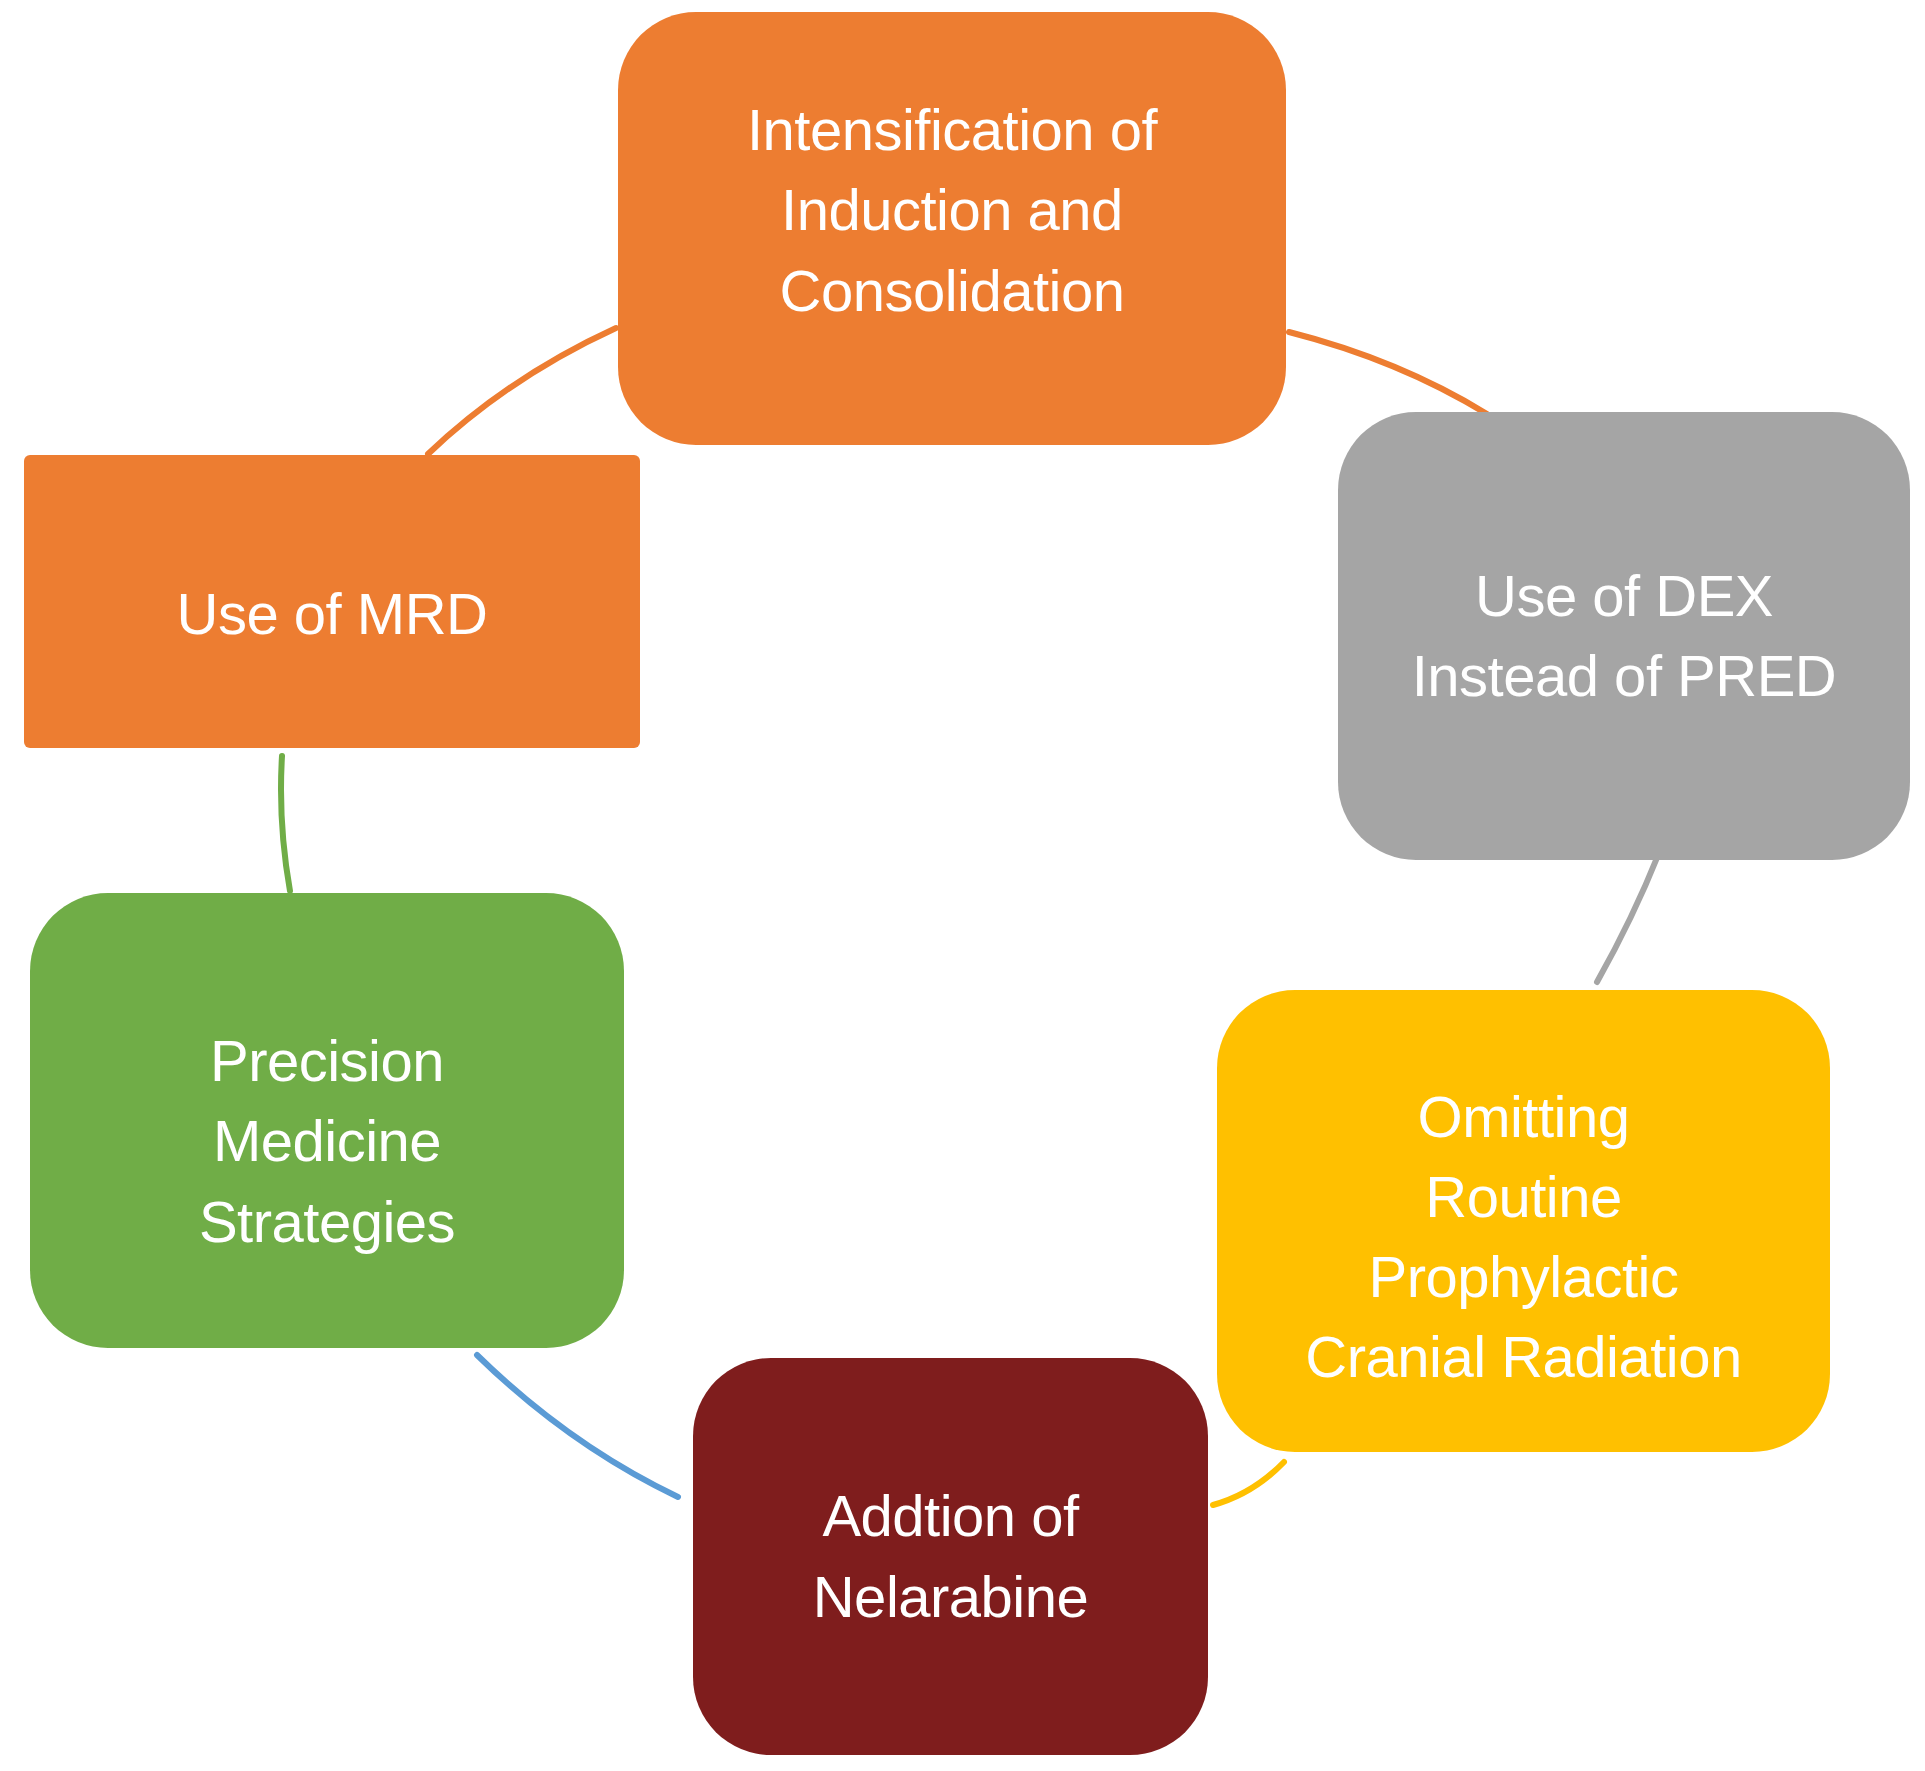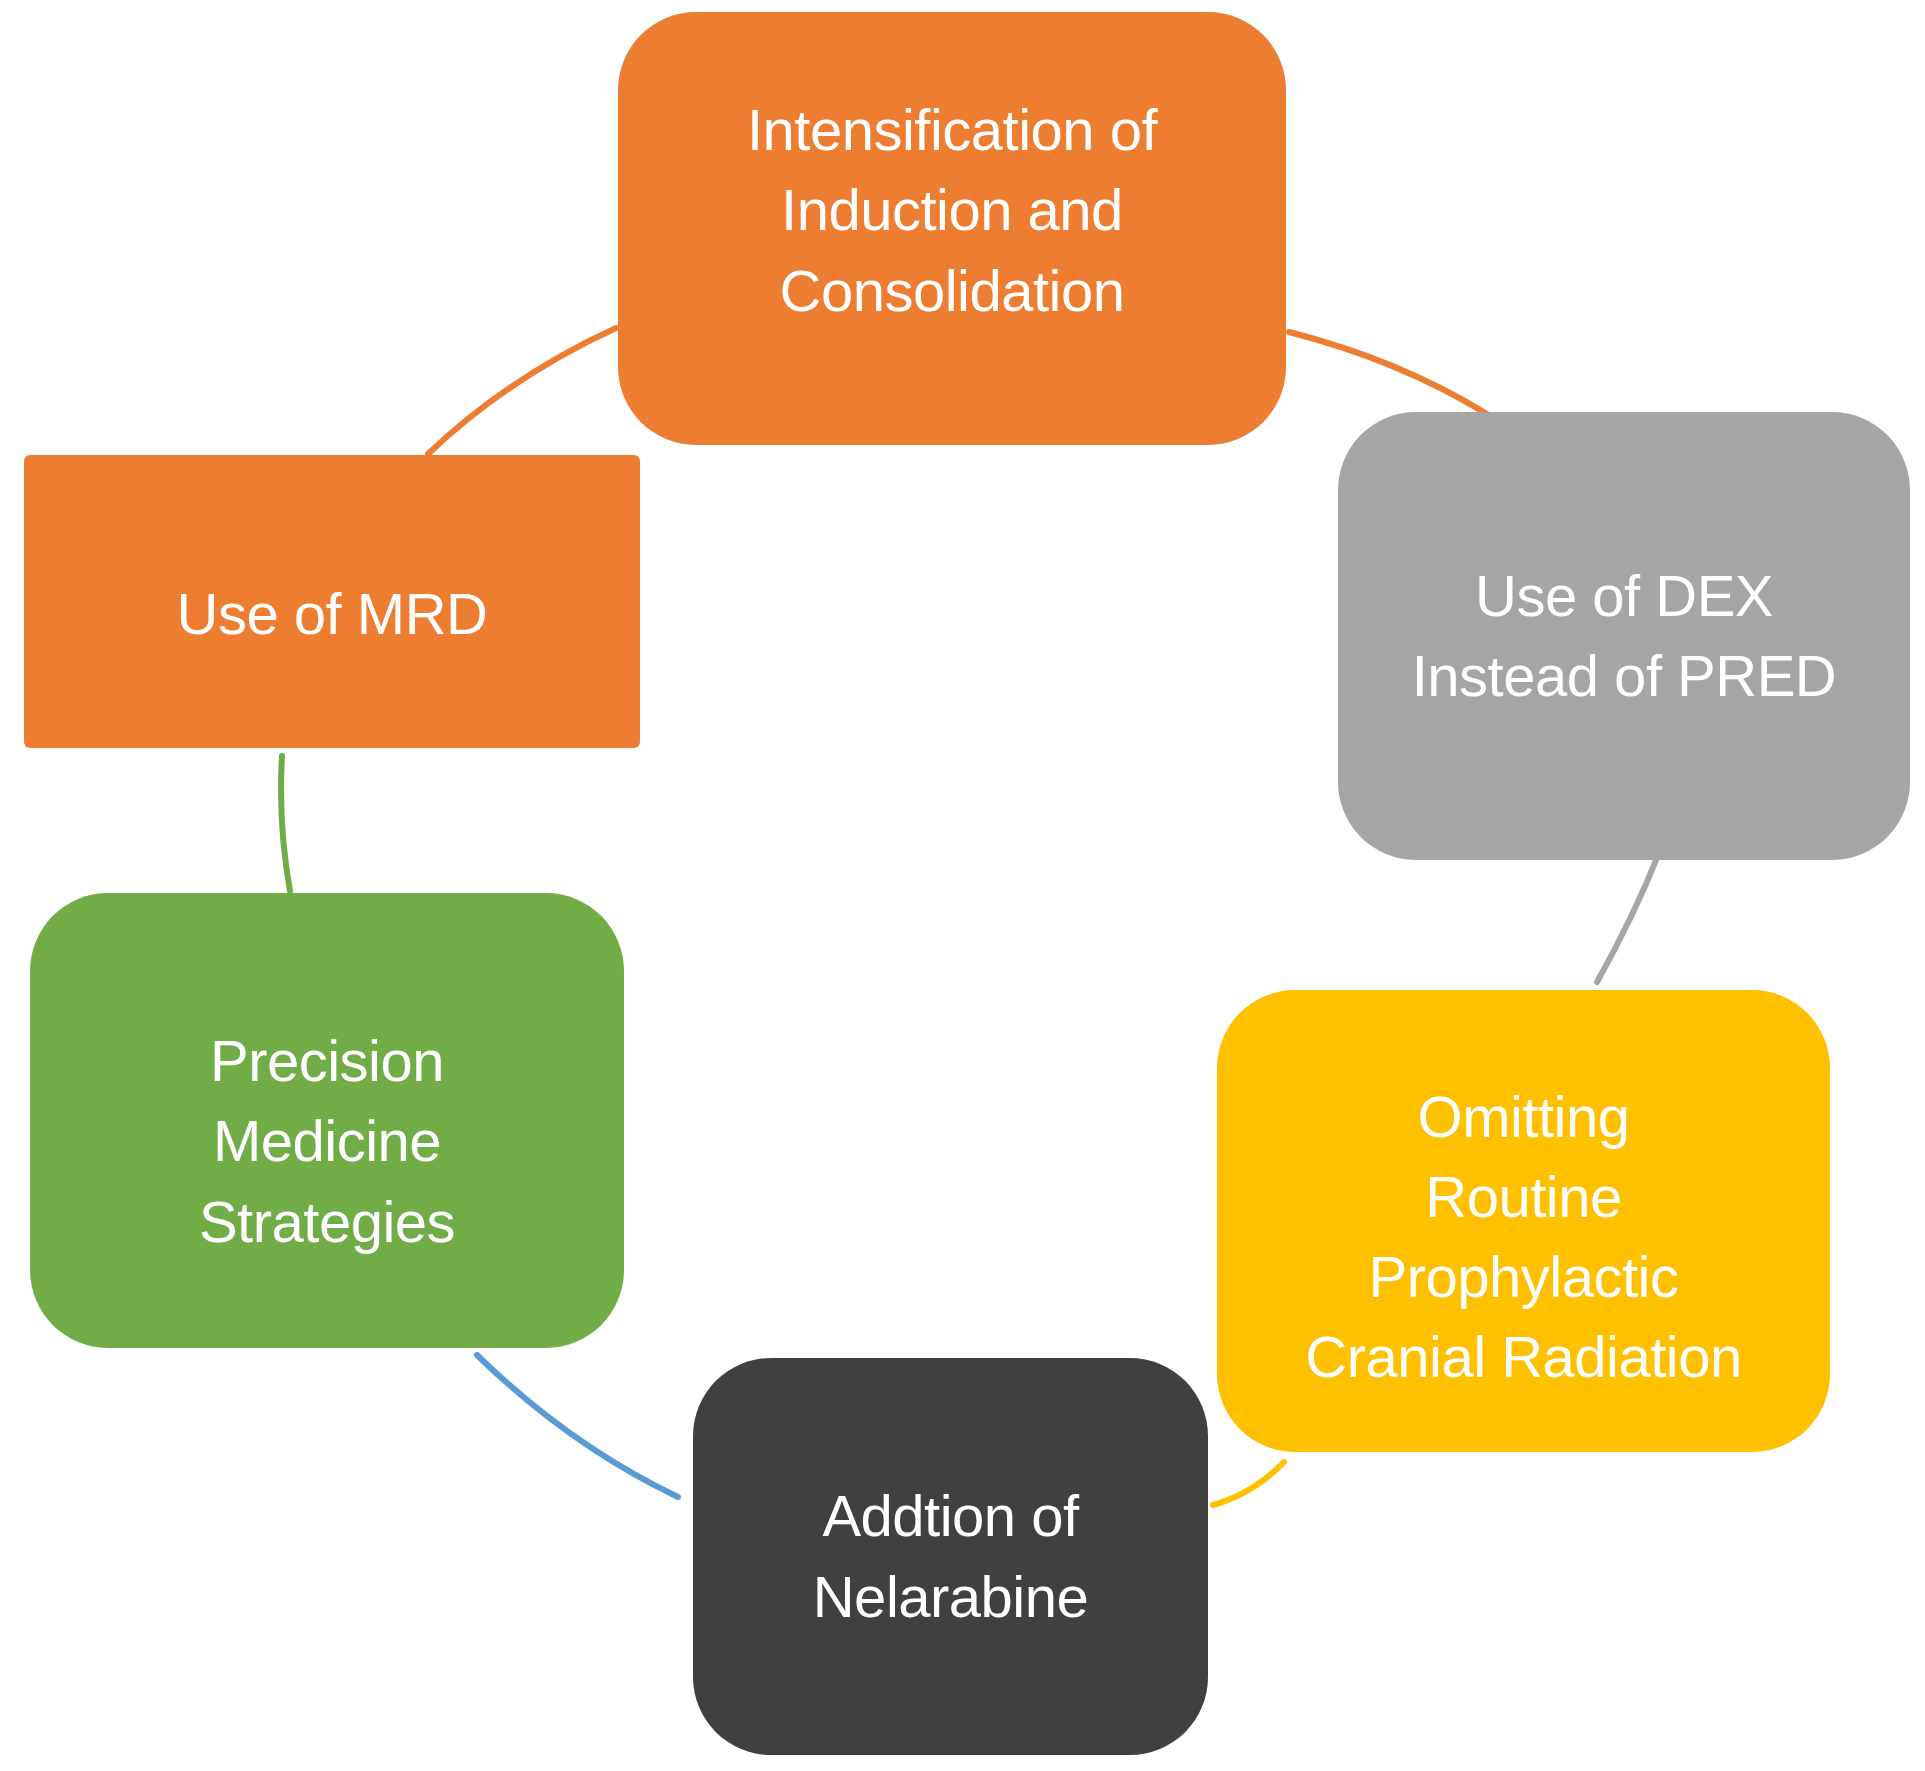--- a/index.html
+++ b/index.html
@@ -78,21 +78,21 @@
 Routine
 Prophylactic
 Cranial Radiation</span>
   </div>
 
   <div class="node" id="node-dex" style="background-color: rgb(165, 165, 165);">
     <span class="label">Use of DEX
 Instead of PRED</span>
   </div>
 
-  <div class="node" id="node-nelarabine" style="background-color: #404040;">
+  <div class="node" id="node-nelarabine" style="background-color: #7f1d1d;">
     <span class="label">Addtion of
 Nelarabine</span>
   </div>
 
   <div class="node" id="node-precision" style="background-color: rgb(112, 173, 71);">
     <span class="label">Precision
 Medicine
 Strategies</span>
   </div>
 

